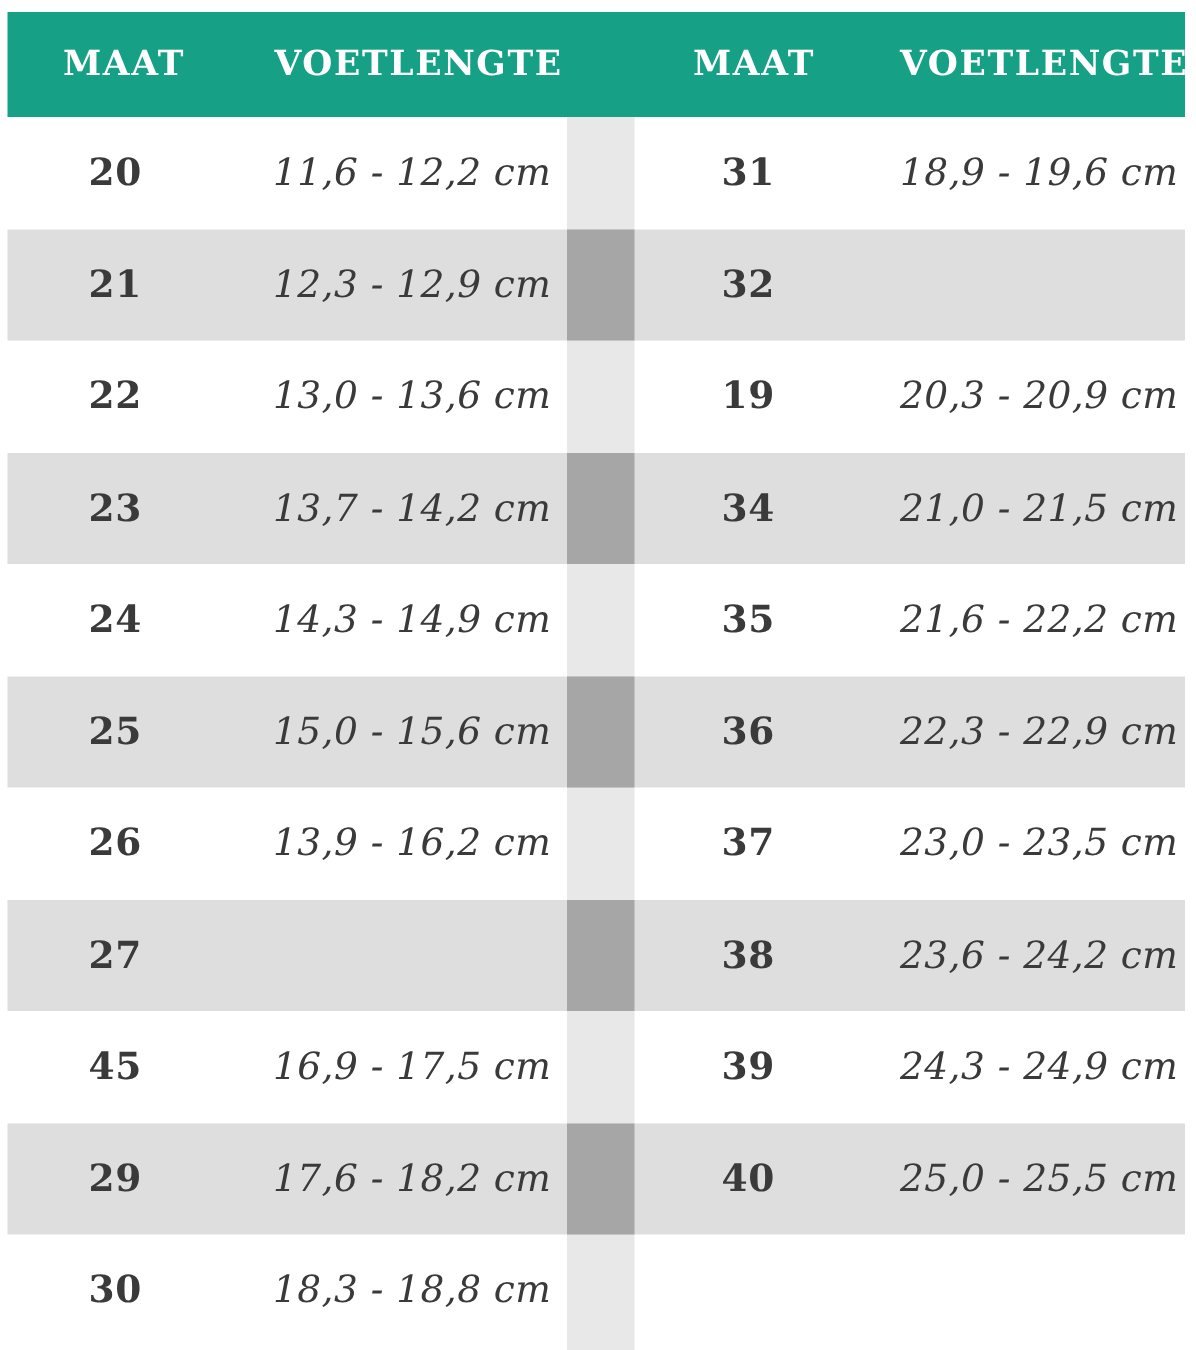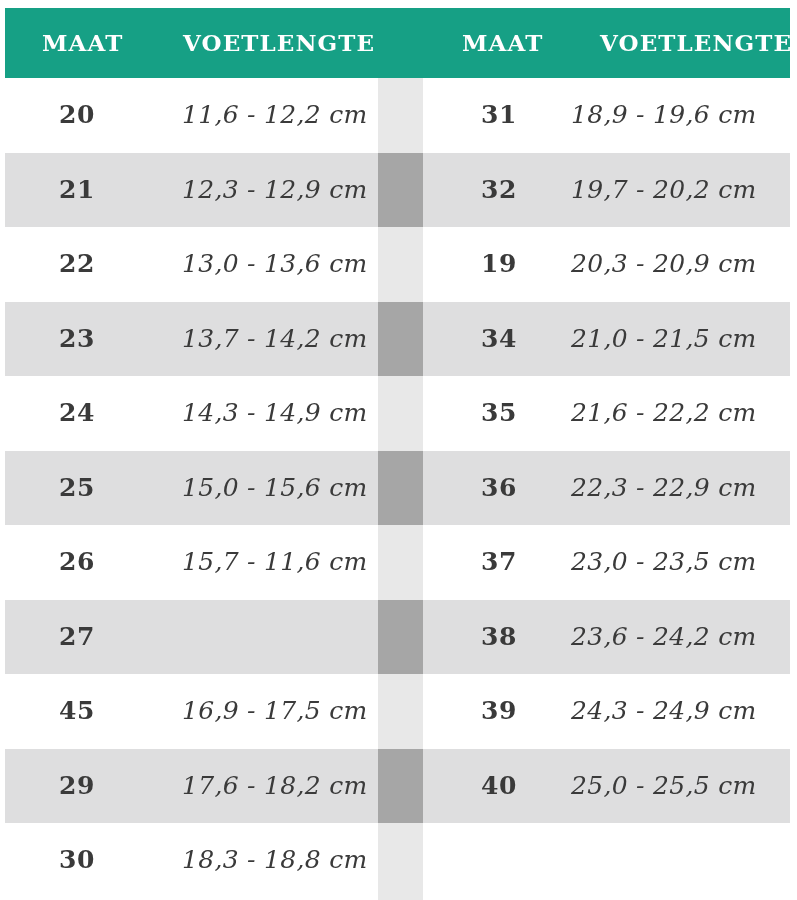--- a/index.html
+++ b/index.html
@@ -103,21 +103,21 @@
     line-height: 74.5px;
     color: #3a3a3a;
     font-size: 25px;
     font-family: "DejaVu Serif", "Liberation Serif", serif;
     white-space: nowrap;
     z-index: 3;
   }
   .cell.size-l { left: 59px;  font-weight: bold; letter-spacing: .5px; }
   .cell.len-l  { left: 182px; font-style: italic; letter-spacing: .3px; text-align: right; }
   .cell.size-r { left: 481px; font-weight: bold; letter-spacing: .5px; }
-  .cell.len-r  { left: 571px; font-style: italic; letter-spacing: .3px; }
+  .cell.len-r  { left: 600px; font-style: italic; letter-spacing: .3px; }
 </style>
 </head>
 <body>
 
 <div id="sizechart">
 
   <div class="separator-band"></div>
 
   <div class="chart-header">
     <span class="hcell h-size-l">MAAT</span>
@@ -134,21 +134,20 @@
         <span class="cell len-l">11,6 - 12,2 cm</span>
         <span class="cell size-r">31</span>
         <span class="cell len-r">18,9 - 19,6 cm</span>
       </div>
       <div class="row odd">
         <div class="stripe"></div>
         <div class="sep-overlay"></div>
         <span class="cell size-l">21</span>
         <span class="cell len-l">12,3 - 12,9 cm</span>
         <span class="cell size-r">32</span>
-        <span class="cell len-r">19,7 - 20,2 cm</span>
       </div>
       <div class="row even">
         <div class="stripe"></div>
         <div class="sep-overlay"></div>
         <span class="cell size-l">22</span>
         <span class="cell len-l">13,0 - 13,6 cm</span>
         <span class="cell size-r">19</span>
         <span class="cell len-r">20,3 - 20,9 cm</span>
       </div>
       <div class="row odd">
@@ -172,21 +171,21 @@
         <div class="sep-overlay"></div>
         <span class="cell size-l">25</span>
         <span class="cell len-l">15,0 - 15,6 cm</span>
         <span class="cell size-r">36</span>
         <span class="cell len-r">22,3 - 22,9 cm</span>
       </div>
       <div class="row even">
         <div class="stripe"></div>
         <div class="sep-overlay"></div>
         <span class="cell size-l">26</span>
-        <span class="cell len-l">15,7 - 11,6 cm</span>
+        <span class="cell len-l">13,9 - 16,2 cm</span>
         <span class="cell size-r">37</span>
         <span class="cell len-r">23,0 - 23,5 cm</span>
       </div>
       <div class="row odd">
         <div class="stripe"></div>
         <div class="sep-overlay"></div>
         <span class="cell size-l">27</span>
         <span class="cell size-r">38</span>
         <span class="cell len-r">23,6 - 24,2 cm</span>
       </div>

